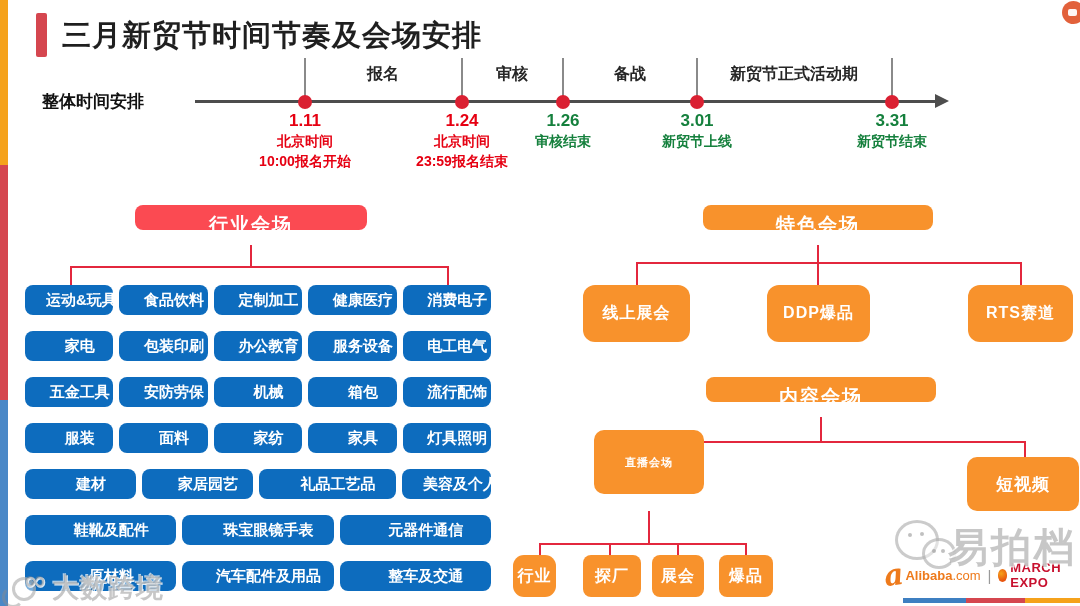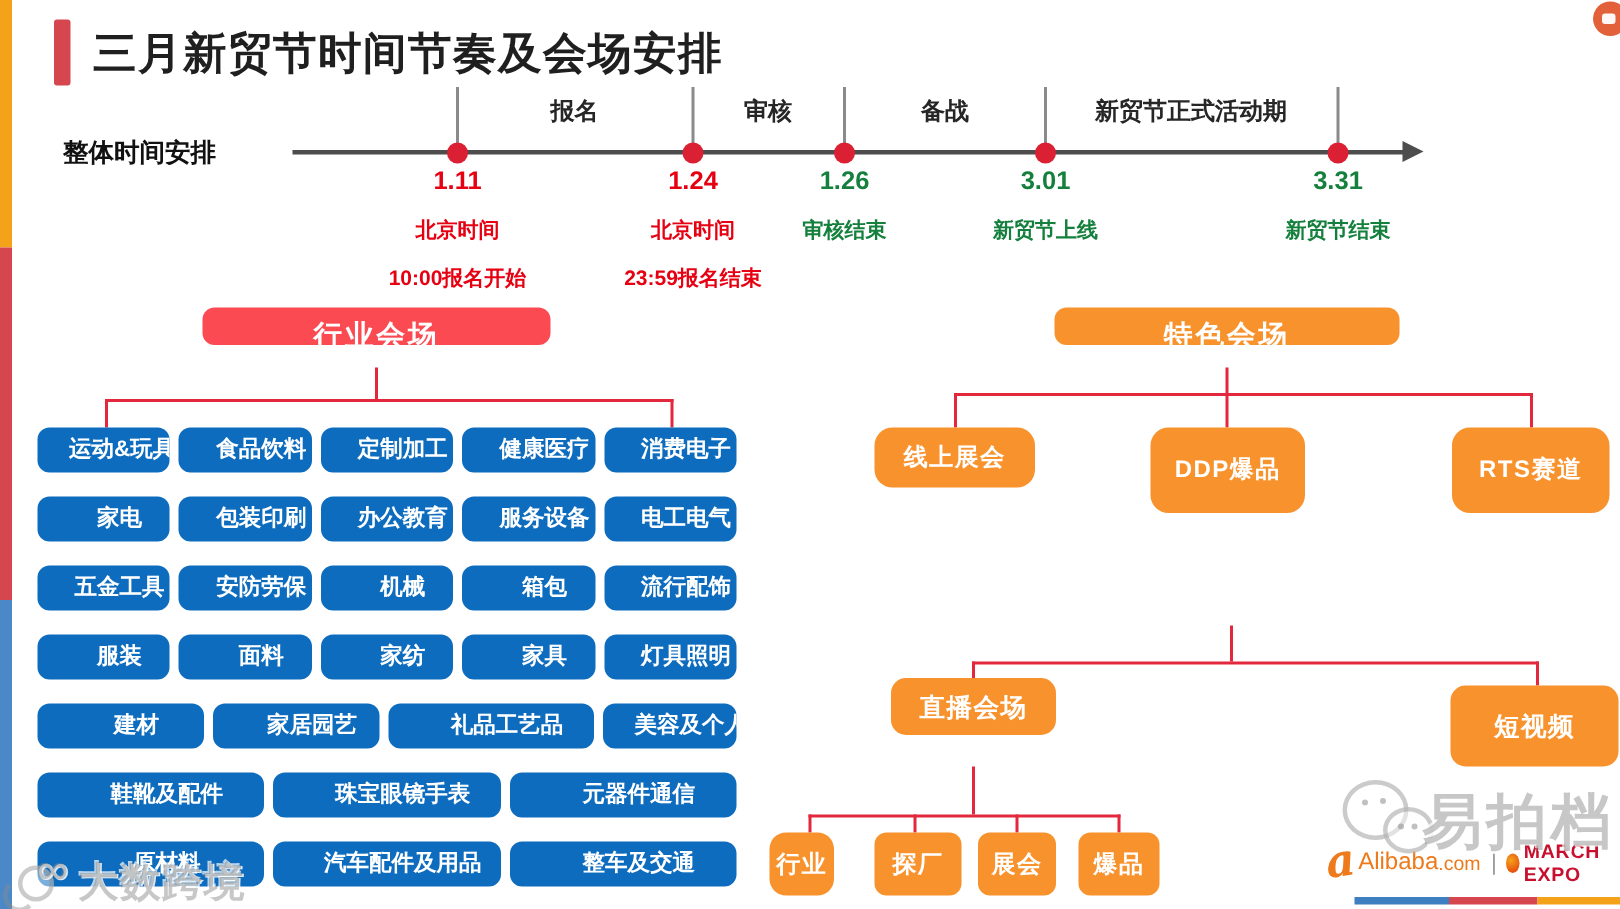--- a/index.html
+++ b/index.html
@@ -23,21 +23,21 @@
   
   .tl-label{position:absolute;left:42px;top:90px;font-size:17px;font-weight:bold;color:#111;}
   .tl-line{position:absolute;left:195px;top:100px;width:742px;height:3px;background:var(--line-dark);}
   .tl-arrow{position:absolute;left:935px;top:94px;width:0;height:0;
             border-left:14px solid var(--line-dark);border-top:7px solid transparent;border-bottom:7px solid transparent;}
   .tl-tick{position:absolute;top:58px;width:2px;height:44px;background:#8a8a8a;}
   .tl-dot{position:absolute;top:95px;width:14px;height:14px;border-radius:50%;background:#DA2032;}
   .tl-phase{position:absolute;top:64px;transform:translateX(-50%);font-size:16px;font-weight:bold;color:#262626;white-space:nowrap;}
   .tl-ms{position:absolute;top:110px;transform:translateX(-50%);text-align:center;white-space:nowrap;}
   .tl-ms .date{font-size:17px;font-weight:bold;line-height:21px;}
-  .tl-ms .ln{font-size:14px;font-weight:bold;line-height:20px;margin-top:12px;}
+  .tl-ms .ln{font-size:14px;font-weight:bold;line-height:20px;}
   .tl-ms.red{color:var(--bright-red);}
   .tl-ms.dark{color:#15803d;}
 
   
   .hdr{position:absolute;height:25px;line-height:40px;text-align:center;color:#fff;
        font-size:19px;font-weight:bold;border-radius:8px;letter-spacing:2px;}
   .hdr.red{background:var(--header-red);}
   .hdr.orange{background:var(--box-orange);}
   .conn{position:absolute;background:var(--connector-red);}
 
@@ -48,21 +48,21 @@
               font-weight:bold;line-height:30px;text-align:center;white-space:nowrap;overflow:hidden;padding-left:21px;}
 
   
   .obox{position:absolute;background:var(--box-orange);border-radius:10px;color:#fff;font-weight:bold;
         display:flex;align-items:center;justify-content:center;white-space:nowrap;letter-spacing:1px;}
 
   
   .ali-row{position:absolute;left:884px;top:562px;display:flex;align-items:center;height:26px;}
   .ali-a{font-family:"DejaVu Serif","Liberation Serif",serif;font-style:italic;font-weight:bold;
          font-size:30px;color:var(--alibaba-orange);line-height:24px;transform:rotate(-8deg);margin-right:2px;}
-  .ali-name{font-size:16px;font-weight:normal;color:var(--alibaba-orange);}
+  .ali-name{font-size:13px;font-weight:bold;color:var(--alibaba-orange);}
   .ali-com{font-size:13px;color:var(--alibaba-orange);}
   .ali-div{font-size:15px;color:#9a9a9a;margin:0 6px 0 7px;}
   .me-circ{width:13px;height:13px;border-radius:50%;background:radial-gradient(circle at 35% 35%,var(--stripe-orange),#E8550F 70%);margin-right:3px;}
   .me-text{font-size:13px;font-weight:bold;color:var(--march-red);letter-spacing:.5px;}
   .bar{position:absolute;top:598px;height:5px;}
   .bar.b{left:903px;width:63px;background:var(--bar-blue);}
   .bar.r{left:966px;width:59px;background:var(--accent-red);}
   .bar.o{left:1025px;width:55px;background:var(--stripe-orange);}
 
   
@@ -187,31 +187,32 @@
       </div>
     </div>
 
   <div class="hdr orange" style="left:703px;top:205px;width:230px;">特色会场</div>
   <div class="conn" style="left:817px;top:245px;width:2px;height:17px;"></div>
   <div class="conn" style="left:636px;top:262px;width:386px;height:2px;"></div>
   <div class="conn" style="left:636px;top:262px;width:2px;height:23px;"></div>
   <div class="conn" style="left:817px;top:262px;width:2px;height:23px;"></div>
   <div class="conn" style="left:1020px;top:262px;width:2px;height:23px;"></div>
   <div id="special-children">
-      <div class="obox" style="left: 583px; top: 285px; width: 107px; height: 40px; font-size: 16px; border-radius: 12px;">线上展会</div>
+      <div class="obox" style="left: 583px; top: 285px; width: 107px; height: 57px; font-size: 16px; border-radius: 12px;">线上展会</div>
       <div class="obox" style="left: 767px; top: 285px; width: 103px; height: 57px; font-size: 16px; border-radius: 12px; text-align: right;">DDP爆品</div>
       <div class="obox" style="left: 968px; top: 285px; width: 105px; height: 57px; font-size: 16px; border-radius: 12px;">RTS赛道</div>
     </div>
 
+  <div class="hdr orange" style="left:706px;top:377px;width:230px;">内容会场</div>
   <div class="conn" style="left:820px;top:417px;width:2px;height:24px;"></div>
   <div class="conn" style="left:648px;top:441px;width:378px;height:2px;"></div>
   <div class="conn" style="left:648px;top:441px;width:2px;height:16px;"></div>
   <div class="conn" style="left:1024px;top:441px;width:2px;height:16px;"></div>
 
-  <div class="obox" style="left:594px;top:452px;width:110px;height:38px;font-size:17px;">直播会场</div>
+  <div class="obox" style="left:594px;top:430px;width:110px;height:64px;font-size:11px;">直播会场</div>
   <div class="obox" style="left:967px;top:457px;width:112px;height:54px;font-size:17px;">短视频</div>
 
   <div class="conn" style="left:648px;top:511px;width:2px;height:32px;"></div>
   <div class="conn" style="left:539px;top:543px;width:208px;height:2px;"></div>
   <div class="conn" style="left:539px;top:543px;width:2px;height:12px;"></div>
   <div class="conn" style="left:609px;top:543px;width:2px;height:12px;"></div>
   <div class="conn" style="left:677px;top:543px;width:2px;height:12px;"></div>
   <div class="conn" style="left:745px;top:543px;width:2px;height:12px;"></div>
   <div id="live-children">
       <div class="obox" style="left: 513px; top: 555px; width: 43px; height: 42px; font-size: 16px; border-radius: 11px;">行业</div>

